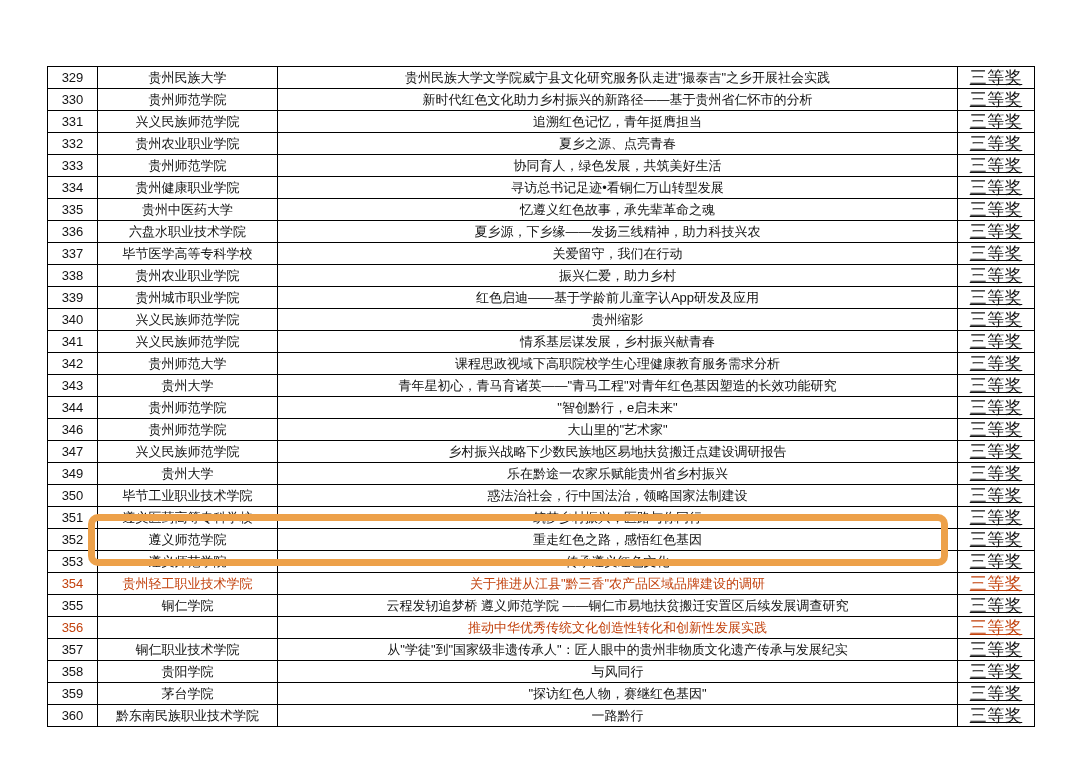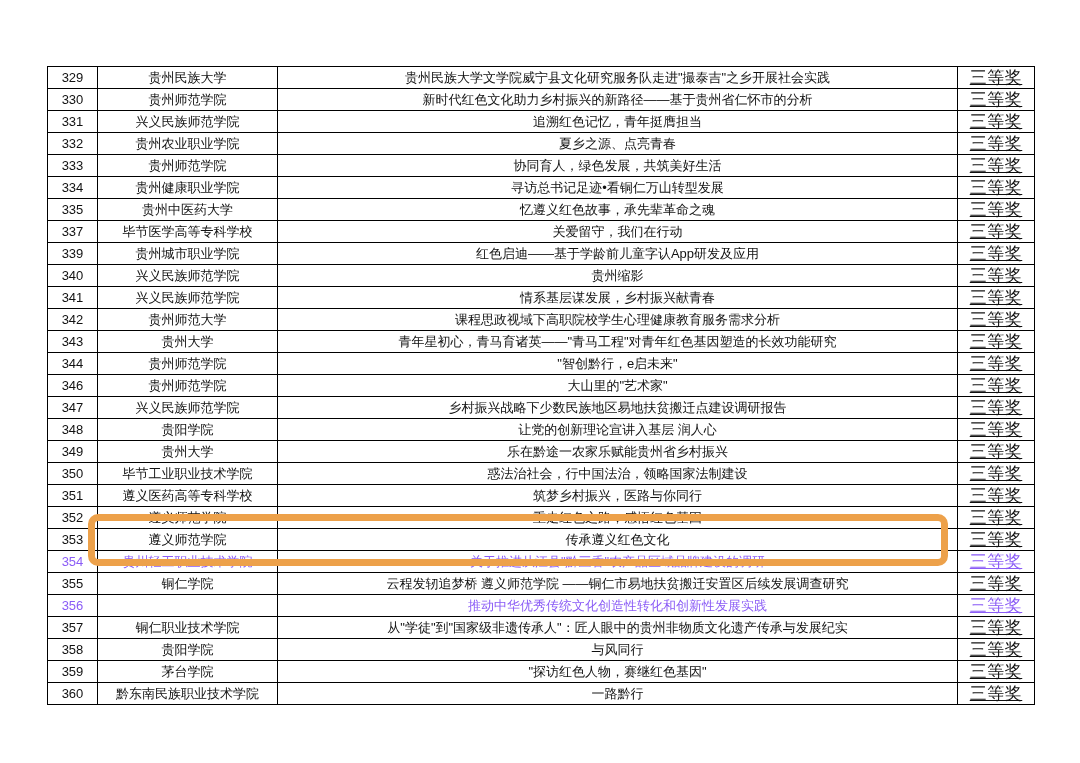--- a/index.html
+++ b/index.html
@@ -41,21 +41,21 @@
   col.c-org   { width: 180px; }
   col.c-title { width: 680px; }
   col.c-award { width: 77px; }
 
   td.no    { font-size: 13px; }
   td.org   { font-size: 13px; font-family: Liberation Serif, serif; }
   td.title { font-size: 13px; }
   td.award { font-size: 17px; letter-spacing: 0.5px; text-decoration: underline; }
 
   
-  tr.faint td { color: #8b5cf6; text-align: center; }
+  tr.faint td { color: #c2410c; text-align: center; }
 
   #highlight {
     position: absolute;
     left: 88px;
     top: 514px;
     width: 860px;
     height: 52px;
     border: 7px solid #eda14a;
     border-radius: 10px;
     box-sizing: border-box;
@@ -110,26 +110,38 @@
           <td class="title">寻访总书记足迹•看铜仁万山转型发展</td>
           <td class="award">三等奖</td>
         </tr>
         <tr>
           <td class="no">335</td>
           <td class="org">贵州中医药大学</td>
           <td class="title">忆遵义红色故事，承先辈革命之魂</td>
           <td class="award">三等奖</td>
         </tr>
         <tr>
+          <td class="no">336</td>
+          <td class="org">六盘水职业技术学院</td>
+          <td class="title">夏乡源，下乡缘——发扬三线精神，助力科技兴农</td>
+          <td class="award">三等奖</td>
+        </tr>
+        <tr>
           <td class="no">337</td>
           <td class="org">毕节医学高等专科学校</td>
           <td class="title">关爱留守，我们在行动</td>
           <td class="award">三等奖</td>
         </tr>
         <tr>
+          <td class="no">338</td>
+          <td class="org">贵州农业职业学院</td>
+          <td class="title">振兴仁爱，助力乡村</td>
+          <td class="award">三等奖</td>
+        </tr>
+        <tr>
           <td class="no">339</td>
           <td class="org">贵州城市职业学院</td>
           <td class="title">红色启迪——基于学龄前儿童字认App研发及应用</td>
           <td class="award">三等奖</td>
         </tr>
         <tr>
           <td class="no">340</td>
           <td class="org">兴义民族师范学院</td>
           <td class="title">贵州缩影</td>
           <td class="award">三等奖</td>
@@ -161,26 +173,20 @@
         <tr>
           <td class="no">346</td>
           <td class="org">贵州师范学院</td>
           <td class="title">大山里的"艺术家"</td>
           <td class="award">三等奖</td>
         </tr>
         <tr>
           <td class="no">347</td>
           <td class="org">兴义民族师范学院</td>
           <td class="title">乡村振兴战略下少数民族地区易地扶贫搬迁点建设调研报告</td>
-          <td class="award">三等奖</td>
-        </tr>
-        <tr>
-          <td class="no">348</td>
-          <td class="org">贵阳学院</td>
-          <td class="title">让党的创新理论宣讲入基层 润人心</td>
           <td class="award">三等奖</td>
         </tr>
         <tr>
           <td class="no">349</td>
           <td class="org">贵州大学</td>
           <td class="title">乐在黔途一农家乐赋能贵州省乡村振兴</td>
           <td class="award">三等奖</td>
         </tr>
         <tr>
           <td class="no">350</td>

